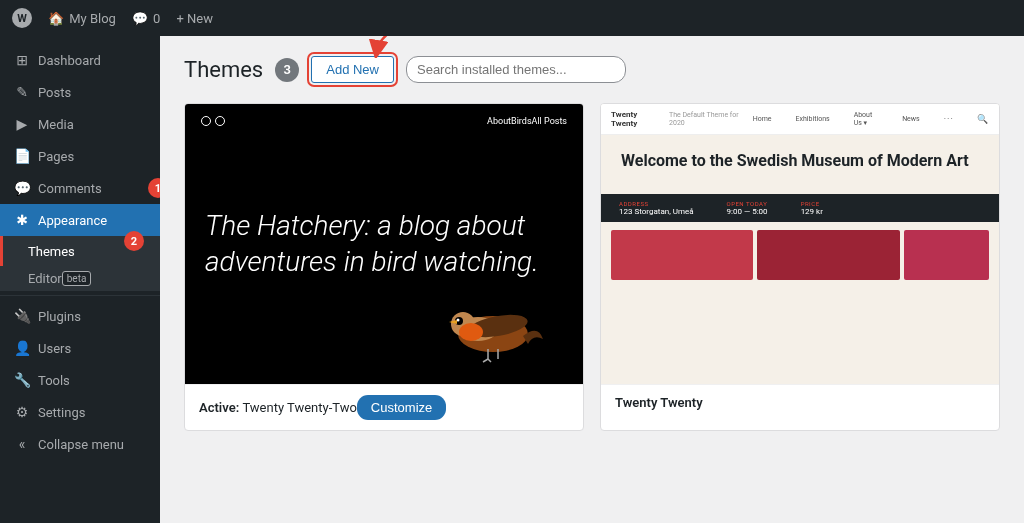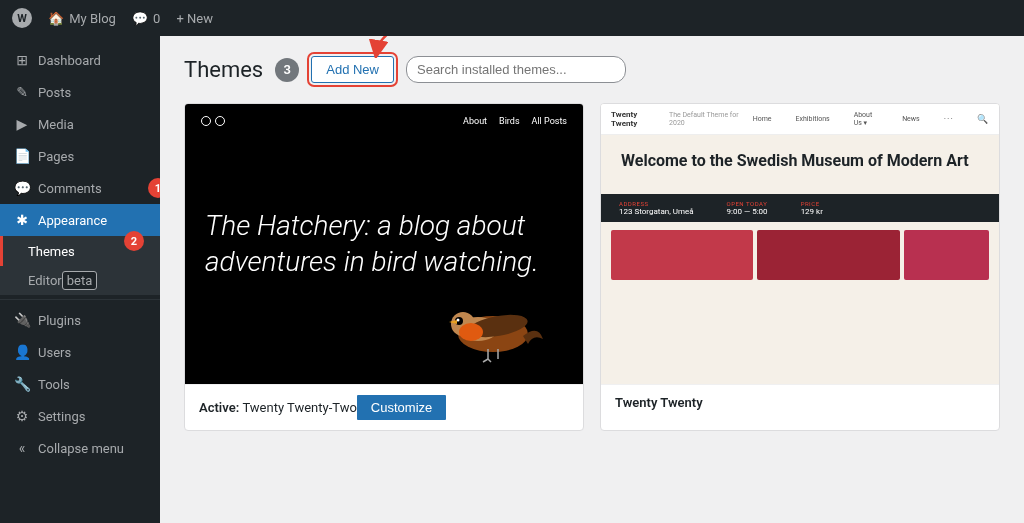--- a/index.html
+++ b/index.html
@@ -82,21 +82,21 @@
       padding: 5px 10px 5px 28px;
       color: #a7aaad;
       font-size: 13px;
       cursor: pointer;
     }
     .beta-badge {
       background: #1d2327;
       color: #a7aaad;
       border: 1px solid #a7aaad;
       border-radius: 3px;
-      font-size: 13px;
+      font-size: 10px;
       padding: 1px 4px;
     }
 
     .sidebar-divider {
       height: 1px;
       background: #2c3338;
       margin: 4px 0;
     }
 
     .collapse-menu {
@@ -214,21 +214,21 @@
     .ttt-logo {
       display: flex; gap: 4px;
       align-items: center;
     }
     .ttt-logo-circle {
       width: 10px; height: 10px;
       border: 1.5px solid #fff;
       border-radius: 50%;
     }
     .ttt-nav-links {
-      display: flex; gap: 12px;
+      display: flex; 
     }
     .ttt-nav-link {
       color: #fff;
       font-size: 9px;
     }
     .ttt-main-text {
       color: #fff;
       font-size: 28px;
       font-style: italic;
       font-weight: 300;
@@ -255,21 +255,21 @@
       font-size: 13px;
       color: #1d2327;
     }
     .theme-name-active strong {
       font-weight: 600;
     }
     .customize-btn {
       background: #2271b1;
       color: #fff;
       border: none;
-      border-radius: 1px;
+      border-radius: 11px;
       padding: 5px 14px;
       font-size: 13px;
       cursor: pointer;
     }
 
     
     .theme-preview-tt {
       background: #f5f0e8;
       height: 280px;
       overflow: hidden;

